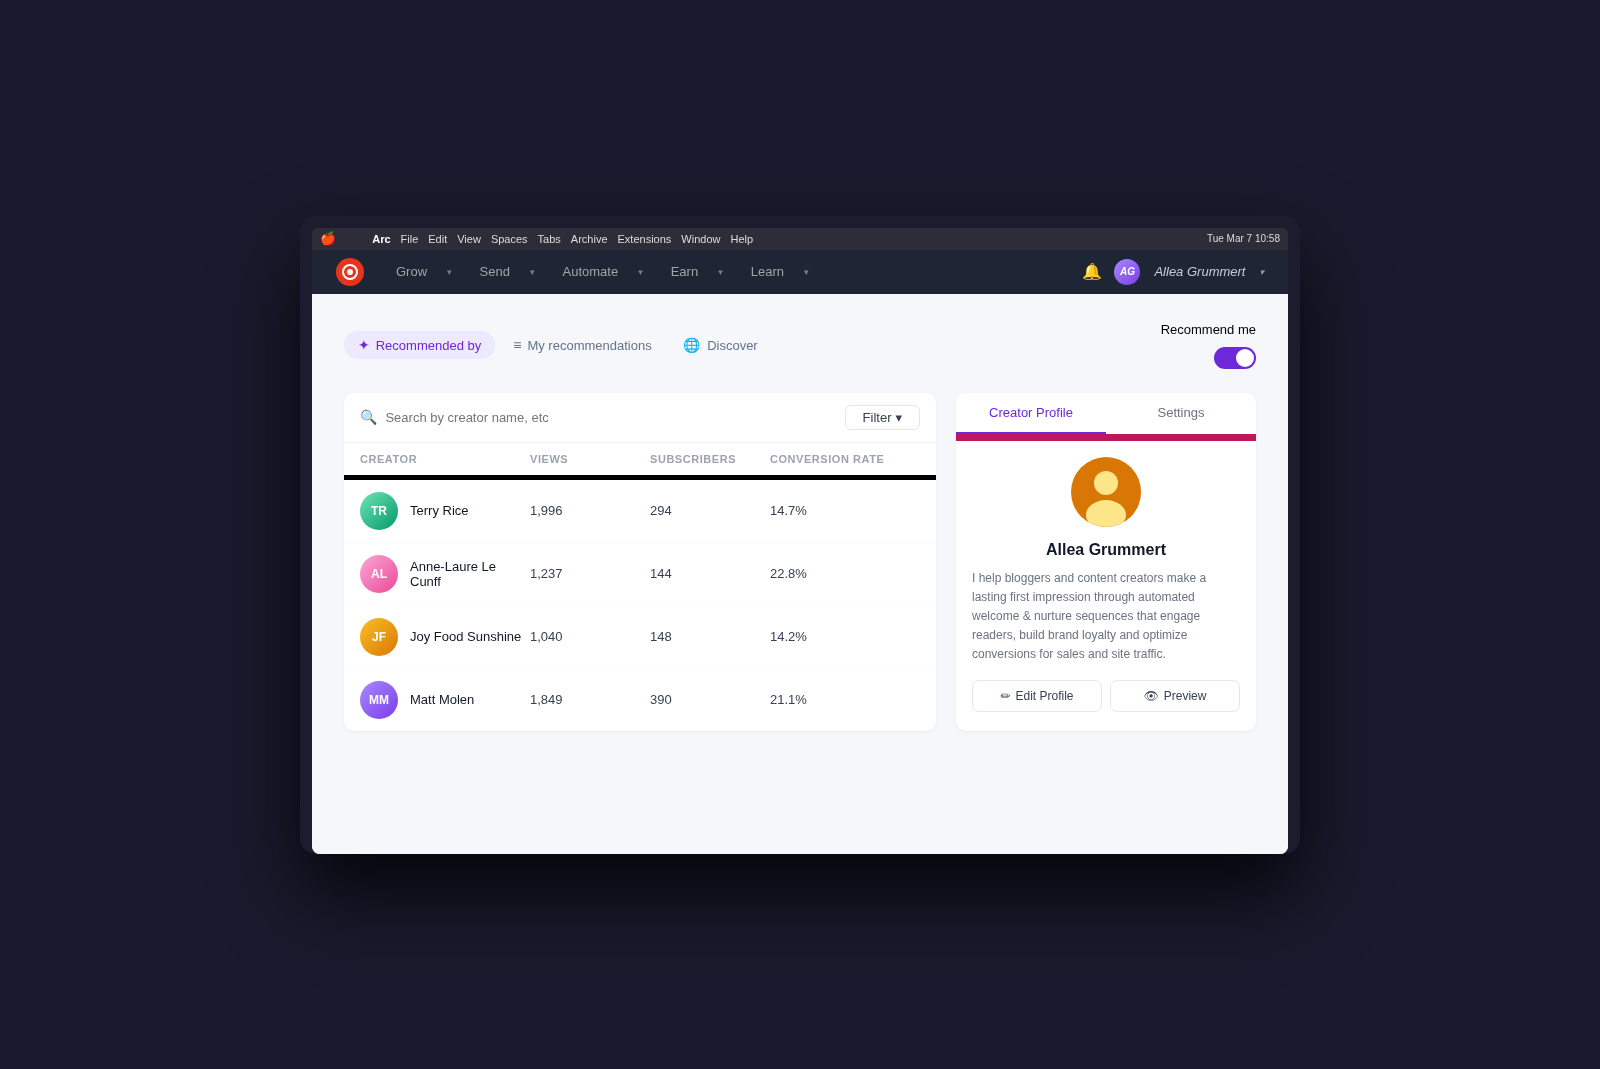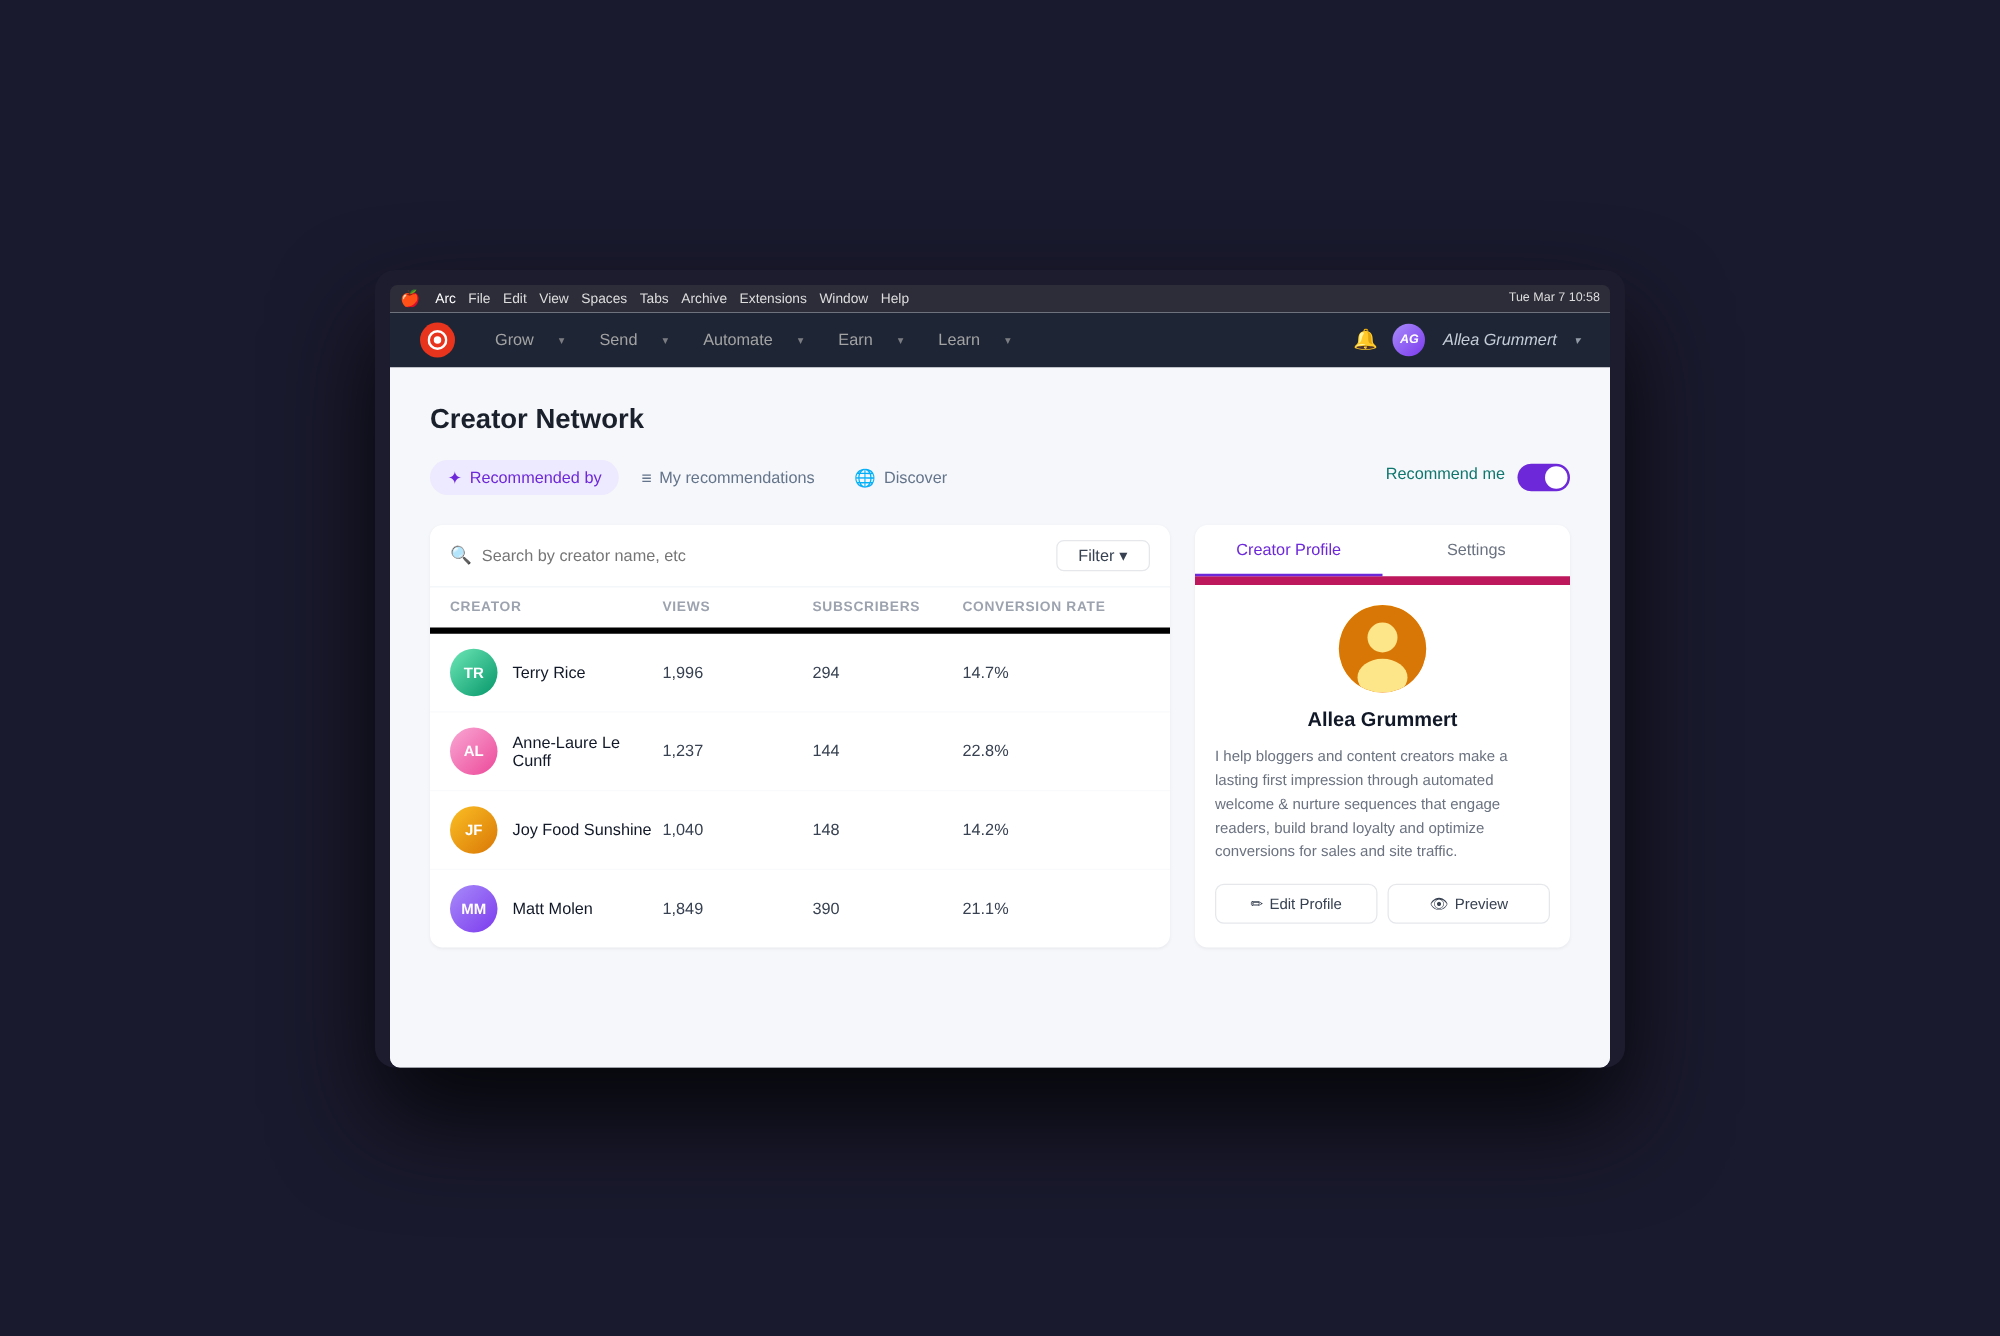--- a/index.html
+++ b/index.html
@@ -29,21 +29,21 @@
       align-items: center;
       padding: 0 8px;
       gap: 12px;
       font-size: 11px;
       color: #ddd;
       border-radius: 6px 6px 0 0;
     }
     .mac-menubar .apple-icon { font-size: 13px; }
     .mac-menubar .menu-items { display: flex; gap: 10px; align-items: center; }
     .mac-menubar .menu-item { cursor: pointer; }
-    .mac-menubar .menu-item.active { font-weight: 400; color: #fff; }
+    .mac-menubar .menu-item.active { font-weight: 700; color: #fff; margin-left: 24px; }
     .mac-menubar .right-icons { margin-left: auto; display: flex; align-items: center; gap: 6px; font-size: 10px; }
 
     
     .browser {
       background: #f0f4f8;
       border-radius: 0 0 8px 8px;
       overflow: hidden;
     }
 
     
@@ -128,24 +128,25 @@
     }
     .sub-nav-item.active {
       background: #ede9fe;
       color: #6d28d9;
       font-weight: 500;
     }
     .sub-nav-icon { font-size: 14px; }
     .recommend-me-toggle {
       margin-left: auto;
       display: flex;
-      align-items: flex-start;
+      align-items: flex-end;
       gap: 10px;
       font-size: 13px;
-      color: #0f766e;
+      color: #000000;
+      flex-direction: column;
     }
     .toggle-switch {
       width: 42px;
       height: 22px;
       background: #6d28d9;
       border-radius: 11px;
       position: relative;
       cursor: pointer;
     }
     .toggle-switch::after {
@@ -405,21 +406,20 @@
             <span>AG</span>
           </div>
           <span>Allea Grummert</span>
           <span class="nav-chevron">▾</span>
         </div>
       </div>
     </div>
 
     <div class="page-content">
 
-      <h1 class="page-title">Creator Network</h1>
 
       <div class="sub-nav">
         <div class="sub-nav-item active">
           <span class="sub-nav-icon">✦</span>
           <span>Recommended by</span>
         </div>
         <div class="sub-nav-item">
           <span class="sub-nav-icon">≡</span>
           <span>My recommendations</span>
         </div>

